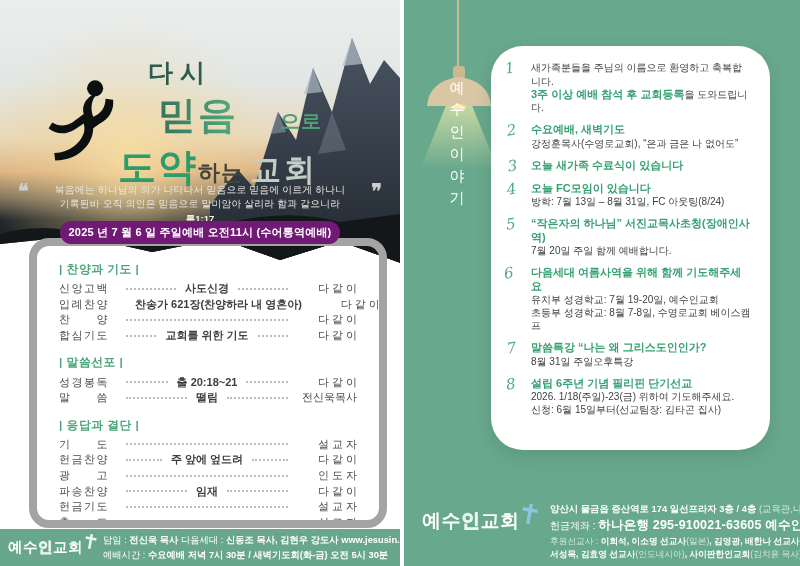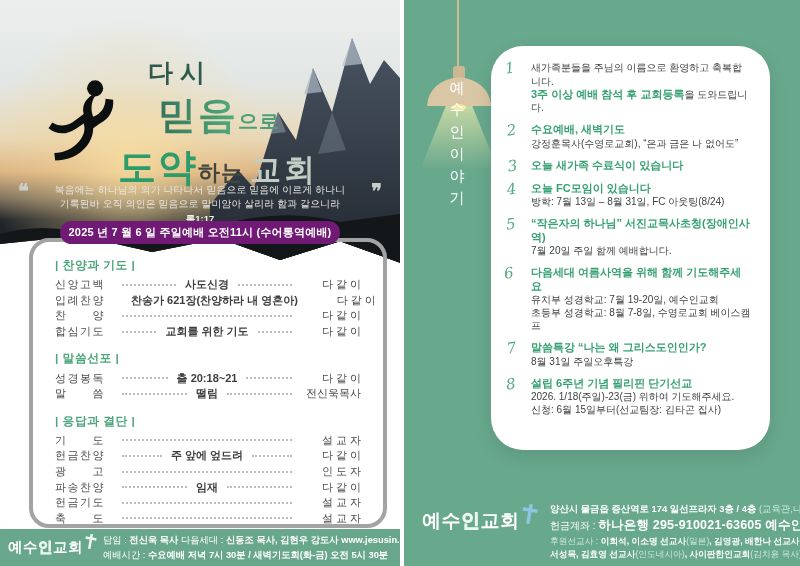--- a/index.html
+++ b/index.html
@@ -16,42 +16,42 @@
     clip-path: polygon(0 0,100% 0,100% 98%,85% 90%,70% 97%,55% 89%,38% 94%,20% 88%,0 91%);
   }
   .photo svg { position:absolute; display:block; }
   .mountains { right:0; top:20px; }
   .foreground { left:0; bottom:0; }
   .silhouette { left:40px; top:76px; }
 
   .cover-title { position:absolute; top:56px; left:0; width:100%; color:#2e5b4d; }
   .ct-line { display:flex; align-items:baseline; }
   .ct1 { margin-left:148px; font-size:25px; font-weight:bold; letter-spacing:7px; color:#2e5b4d; }
-  .ct2 { margin-left:158px; margin-top:1px; }
+  .ct2 { margin-left:158px; margin-top:1px;gap:42px; }
   .ct3 { margin-left:118px; margin-top:1px; }
   .ct-big { font-size:38px; font-weight:bold; letter-spacing:2px;
     background:linear-gradient(90deg,#35725d,#53ad7d);
     -webkit-background-clip:text; background-clip:text; color:transparent; }
   .ct-big2 { font-size:38px; font-weight:bold; letter-spacing:2px; color:#2d9c6b; }
   .ct-small { font-size:20px; font-weight:bold; color:#4f9f76; letter-spacing:1px; }
   .ct-small2 { font-size:22px; font-weight:bold; color:#42463f; letter-spacing:1px; }
   .ct-end { font-size:31px; font-weight:bold; color:#c2cdc4; letter-spacing:3px; margin-left:6px; }
 
   .verse { position:absolute; top:183px; left:42px; right:42px; text-align:center; color:#e9e7e1; }
   .verse-line { font-size:9.8px; line-height:14px; letter-spacing:.2px; }
   .verse-ref { margin-top:2px; font-size:9.5px; font-weight:bold; color:#f2f0ea; }
   .quote { position:absolute; top:-4px; font-family:"DejaVu Serif", serif; font-size:20px; font-weight:bold; color:#c9cecb; }
   .quote.open { left:-24px; } .quote.close { right:-24px; }
 
   .date-banner { position:absolute; top:221px; left:60px; width:280px; height:23px; background:#701a75;
     border-radius:12px; color:#fff; font-size:11px; font-weight:bold; letter-spacing:.2px;
     display:flex; align-items:center; justify-content:center; z-index:3; }
 
   .worship-card { position:absolute; top:238px; left:29px; width:358px; height:290px;
-    border:4px solid #a3a3a3; border-radius:20px; padding:16px 22px 10px 22px; z-index:2; overflow:hidden; }
+    border:8px solid #a3a3a3; border-radius:20px; padding:16px 22px 10px 22px; z-index:2; overflow:hidden; }
   .wsection { margin-bottom:12px; }
   .wheader { color:#4da57b; font-weight:bold; font-size:11.8px; letter-spacing:.5px; margin-bottom:3px; }
   .wrow { display:flex; align-items:center; gap:7px; height:15.6px; font-size:11px; color:#4a4d4c; }
   .wlabel { width:60px; letter-spacing:1.5px; white-space:pre; flex:none; }
   .leader { flex:1; border-top:2px dotted #b9bdbb; height:0; }
   .wcenter { font-weight:bold; color:#3c3f3e; white-space:nowrap; padding:0 2px; }
   .wright { min-width:62px; text-align:right; white-space:pre; flex:none; }
 
   .left-footer { position:absolute; bottom:0; left:0; width:400px; height:37px; background:#69a78c; z-index:4; }
   .lf-logo { position:absolute; left:8px; top:9px; display:flex; align-items:flex-start; }

